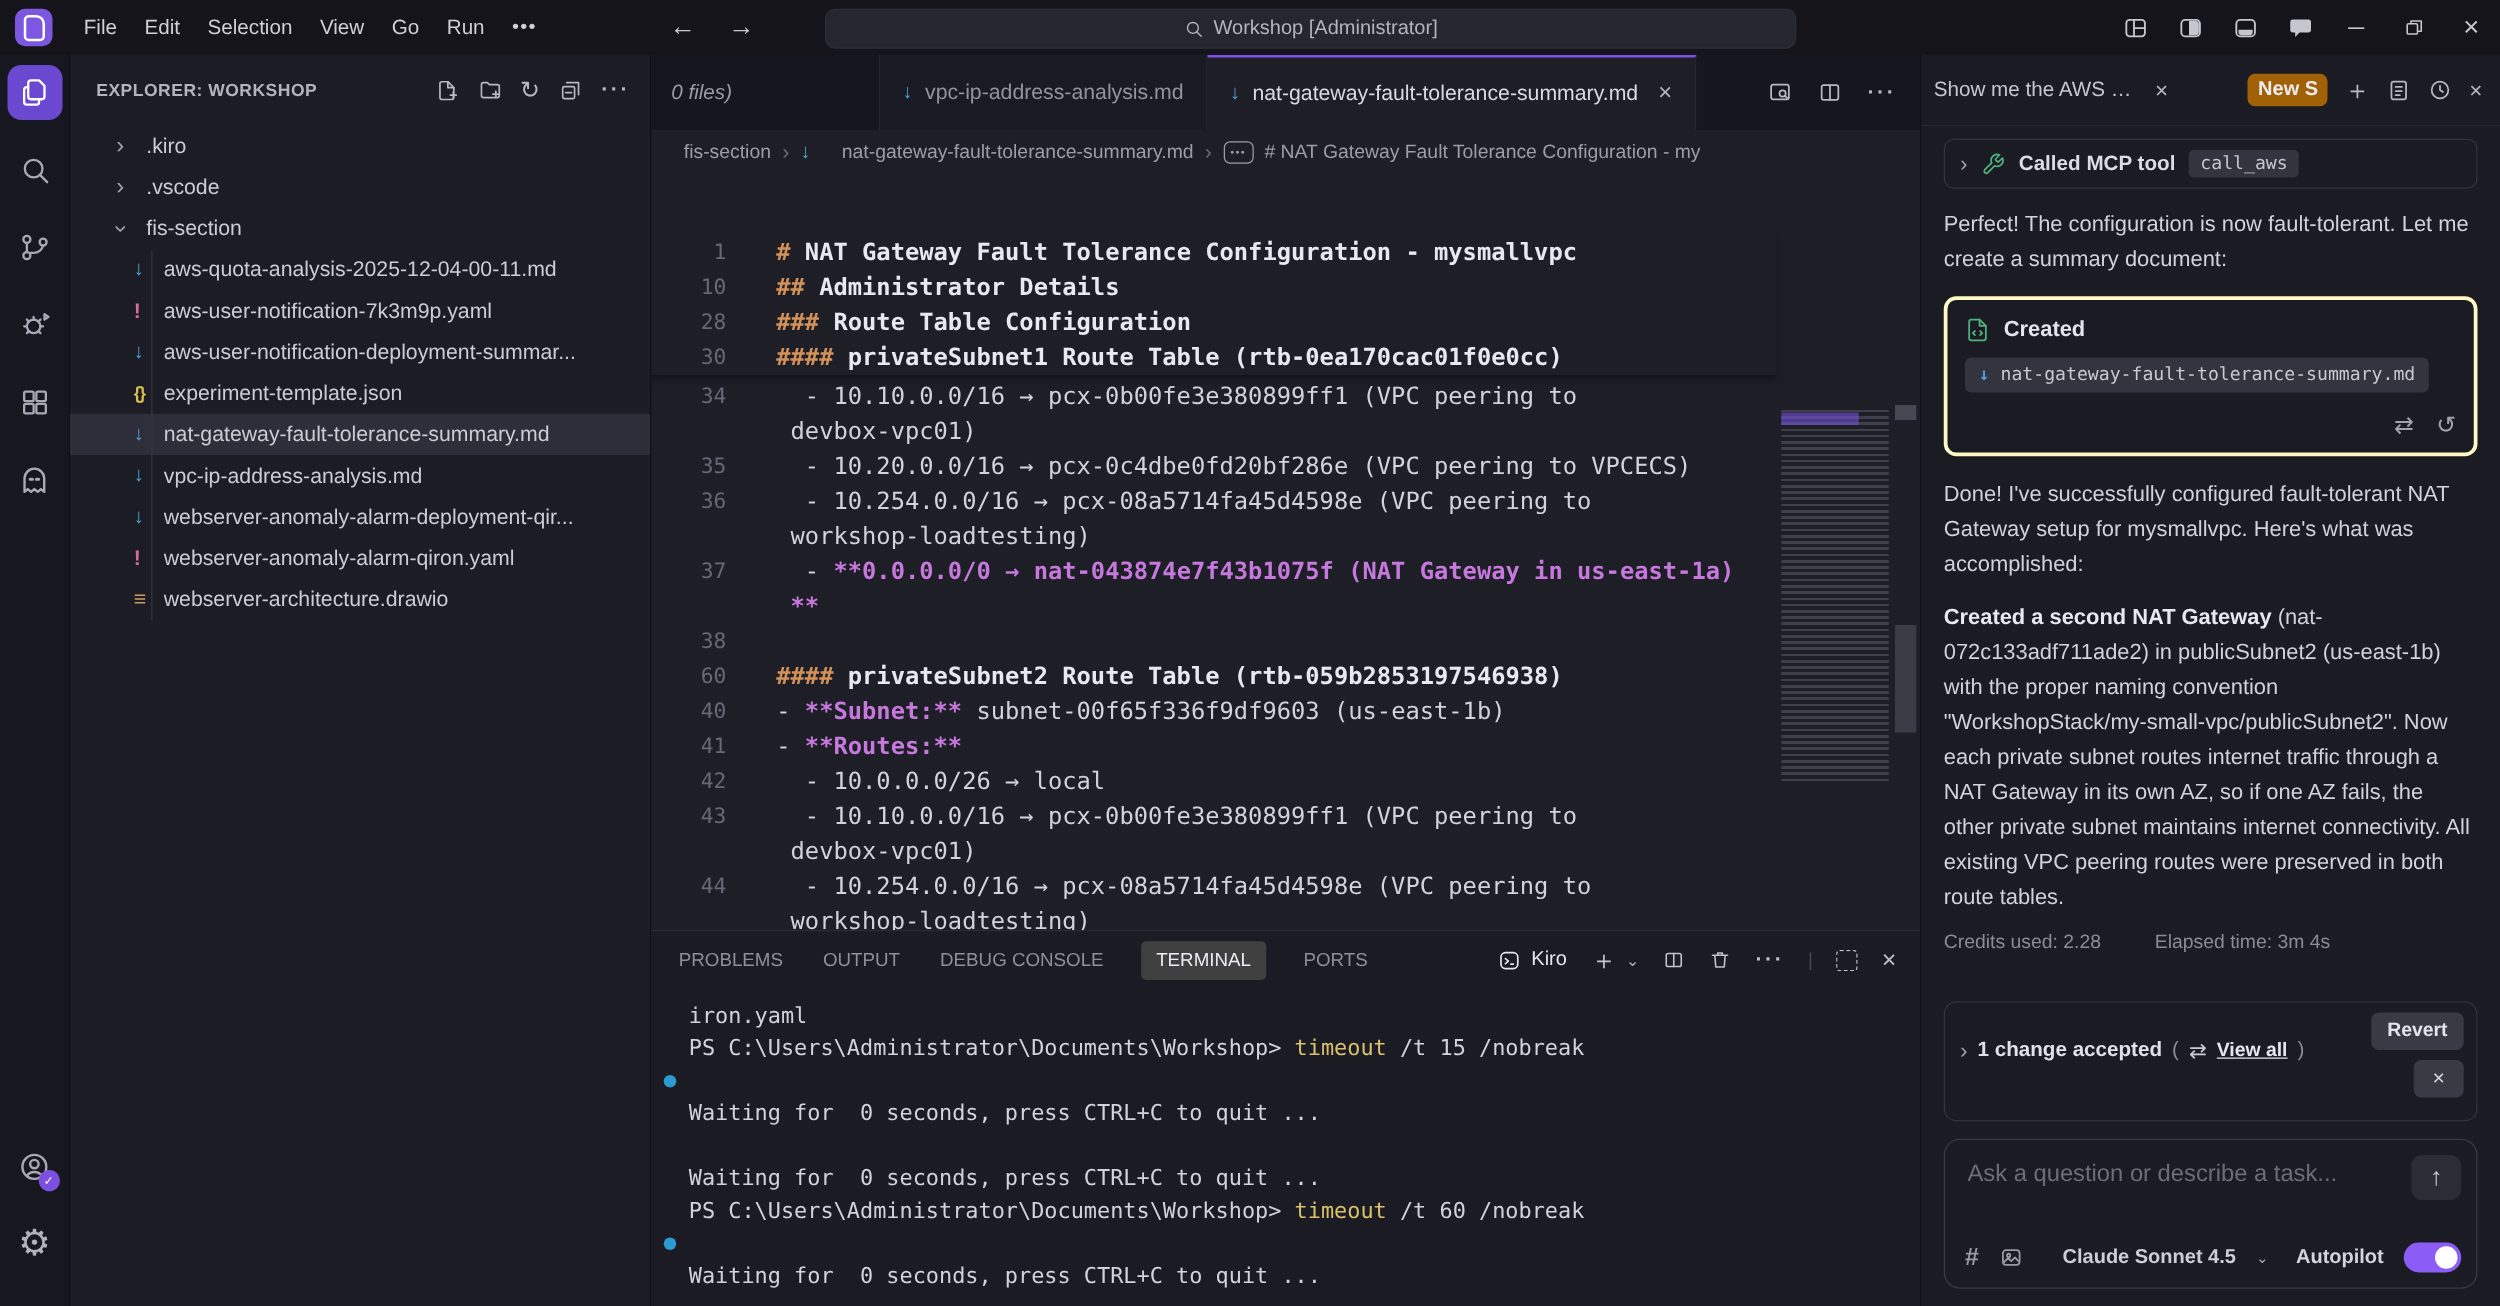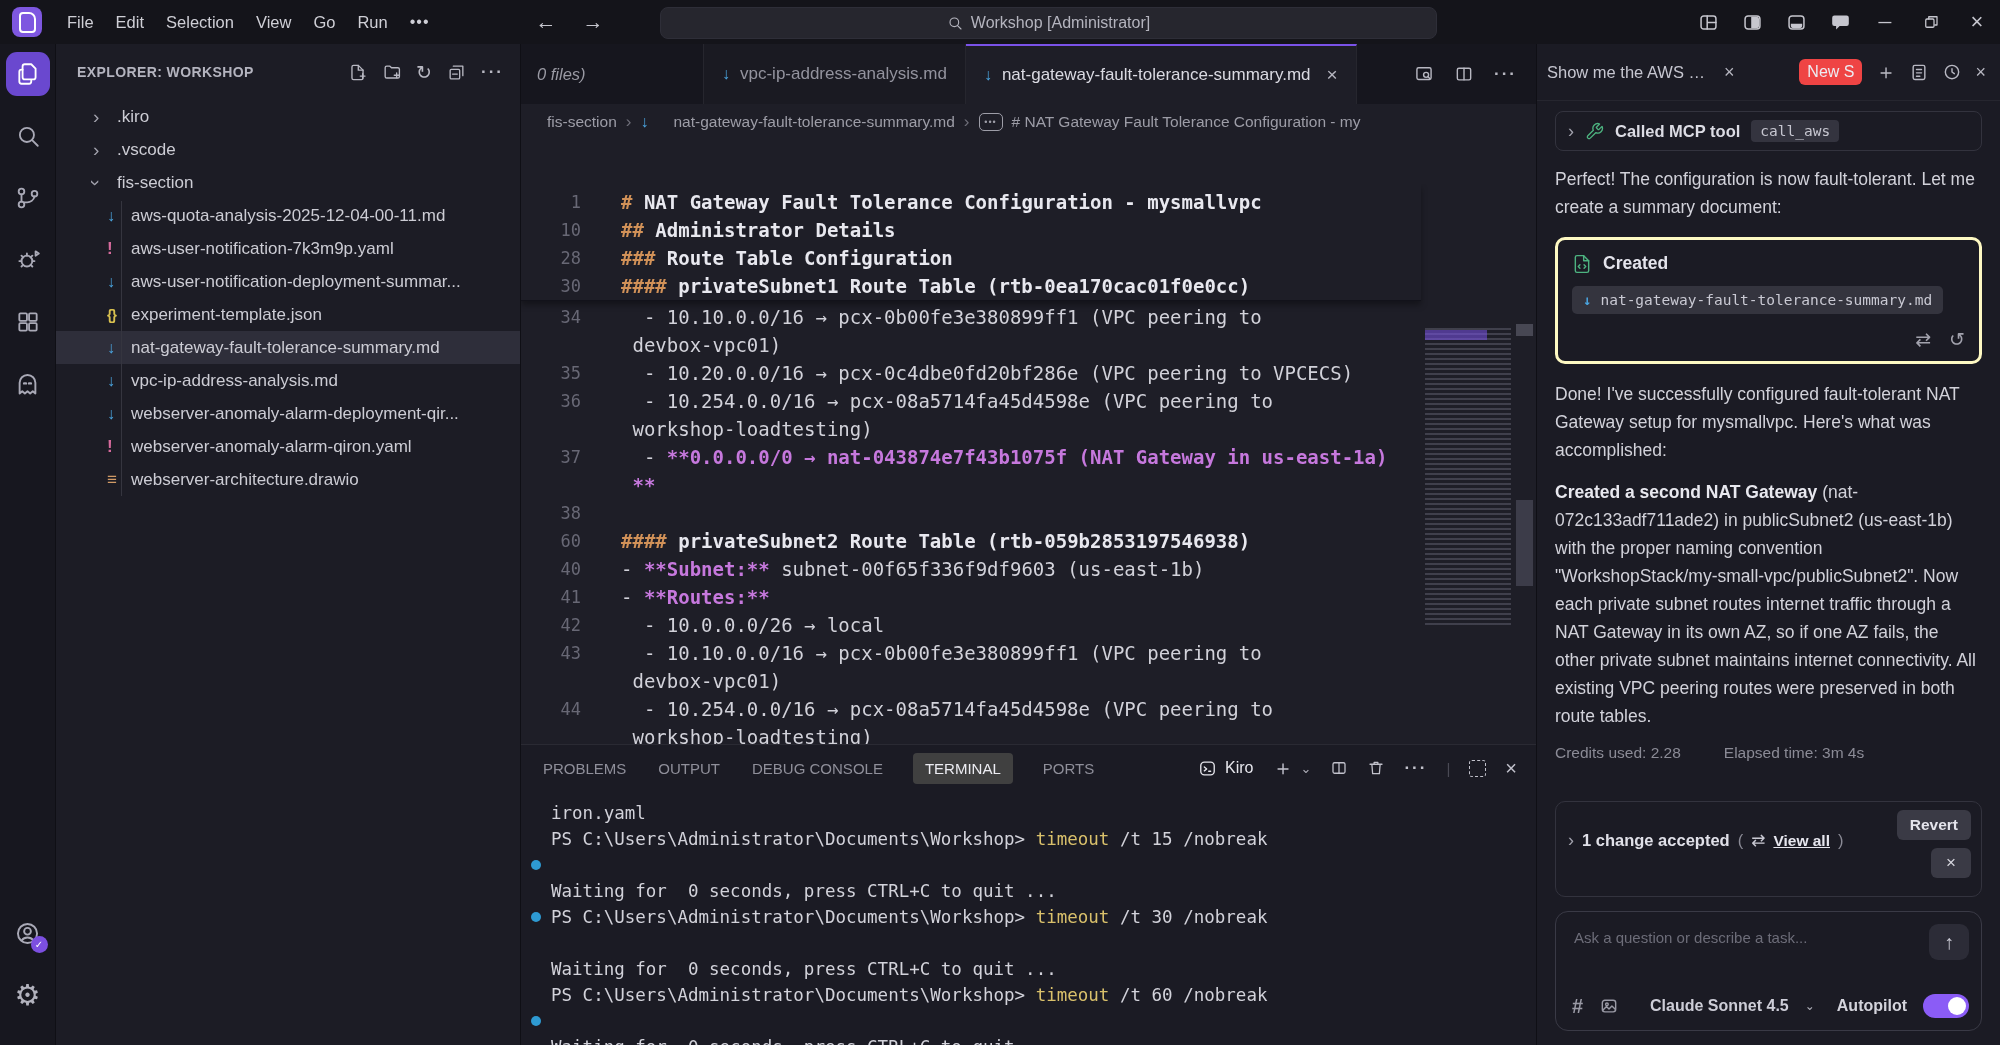--- a/index.html
+++ b/index.html
@@ -115,21 +115,21 @@
               background:repeating-linear-gradient(180deg,#1f9cd8 0 13px,transparent 13px 45px);}
 
   
   .chat{position:absolute;top:44px;left:1536px;right:0;bottom:0;background:#1b1b24;border-left:1px solid #0f0f15;
         display:flex;flex-direction:column;}
   .chat-header{height:56px;flex:none;display:flex;align-items:center;padding:0 14px 0 10px;border-bottom:1px solid #26262f;
                color:#c6c6d0;font-size:16.5px;gap:9px;}
   .chat-tab-label{max-width:168px;overflow:hidden;text-overflow:ellipsis;white-space:nowrap;}
   .chat-x{font-size:18px;color:#b6b6c0;}
   .ch-right{margin-left:auto;display:flex;align-items:center;gap:13px;}
-  .new-pill{background:#ef4444;border-radius:6px;padding:4px 8px;font-weight:normal;color:#ececf2;font-size:16px;
+  .new-pill{background:#a16207;border-radius:6px;padding:4px 8px;font-weight:bold;color:#ececf2;font-size:16px;
             max-width:58px;overflow:hidden;white-space:nowrap;}
   .ch-ic{color:#b8b8c2;}
 
   .chat-body{flex:1;padding:10px 18px 0;overflow:hidden;display:flex;flex-direction:column;}
   .tool-box{border:1px solid #33333e;border-radius:8px;padding:8px 12px;display:flex;align-items:center;gap:11px;margin-bottom:14px;flex:none;}
   .tb-chev{color:#a2a2ad;font-size:18px;}
   .tb-label{font-weight:bold;color:#dcdce4;font-size:16.5px;}
   .tb-badge{font-family:"DejaVu Sans Mono",monospace;font-size:14.5px;background:#34343f;border-radius:4px;
             padding:3px 9px;color:#c6c6d0;}
   .wrench{color:#4db380;}
@@ -151,21 +151,21 @@
   .chg-paren{color:#8b8b96;}
   .chg-diff{color:#c9c9d3;font-size:17px;}
   .chg-view{font-weight:bold;color:#e6e6ee;text-decoration:underline;font-size:15.5px;}
   .btn-revert{position:absolute;right:10px;top:8px;background:#3a3a45;border-radius:6px;padding:6px 13px;
               font-size:15.5px;font-weight:bold;color:#e4e4ec;}
   .btn-chg-x{position:absolute;right:10px;top:46px;background:#3a3a45;border-radius:6px;width:40px;height:30px;
              display:flex;align-items:center;justify-content:center;color:#d6d6de;font-size:17px;}
 
   .input-box{border:1px solid #3a3a46;border-radius:13px;margin:0 0 14px;height:118px;position:relative;flex:none;}
   .chat-input{position:absolute;left:16px;top:16px;width:330px;background:transparent;border:none;outline:none;
-              font-size:15px;color:#d2d2da;font-family:"Liberation Sans",sans-serif;}
+              font-size:19px;color:#d2d2da;font-family:"Liberation Sans",sans-serif;}
   .chat-input::placeholder{color:#6d6d79;}
   .send-btn{position:absolute;right:12px;top:12px;width:40px;height:36px;background:#2c2c37;border-radius:9px;
             display:flex;align-items:center;justify-content:center;color:#c9c9d3;font-size:20px;}
   .input-foot{position:absolute;left:16px;right:12px;bottom:12px;display:flex;align-items:center;gap:16px;color:#9a9aa5;}
   .hash-ic{font-size:20px;font-weight:bold;}
   .model-label{font-size:16px;font-weight:bold;color:#cdcdd7;margin-left:auto;}
   .model-caret{font-size:12px;color:#aeaeb8;}
   .autopilot-label{font-size:16px;font-weight:bold;color:#d4d4dc;margin-left:6px;}
   .toggle{width:46px;height:24px;border-radius:12px;background:#8b5cf6;position:relative;flex:none;}
   .toggle .knob{position:absolute;right:3px;top:3px;width:18px;height:18px;border-radius:50%;background:#fff;}
@@ -622,24 +622,20 @@
         <div class="trow">
           <span class="tg dot"></span>
           <span></span>
         </div>
 
         <div class="trow">
           <span class="tg"></span>
           <span><span class="s-p">Waiting for  0 seconds, press CTRL+C to quit ...</span></span>
         </div>
 
-        <div class="trow">
-          <span class="tg dot"></span>
-          <span><span class="s-p">PS C:\Users\Administrator\Documents\Workshop&gt; </span><span class="s-y">timeout</span><span class="s-p"> /t 30 /nobreak</span></span>
-        </div>
 
         <div class="trow">
           <span class="tg"></span>
           <span></span>
         </div>
 
         <div class="trow">
           <span class="tg"></span>
           <span><span class="s-p">Waiting for  0 seconds, press CTRL+C to quit ...</span></span>
         </div>

